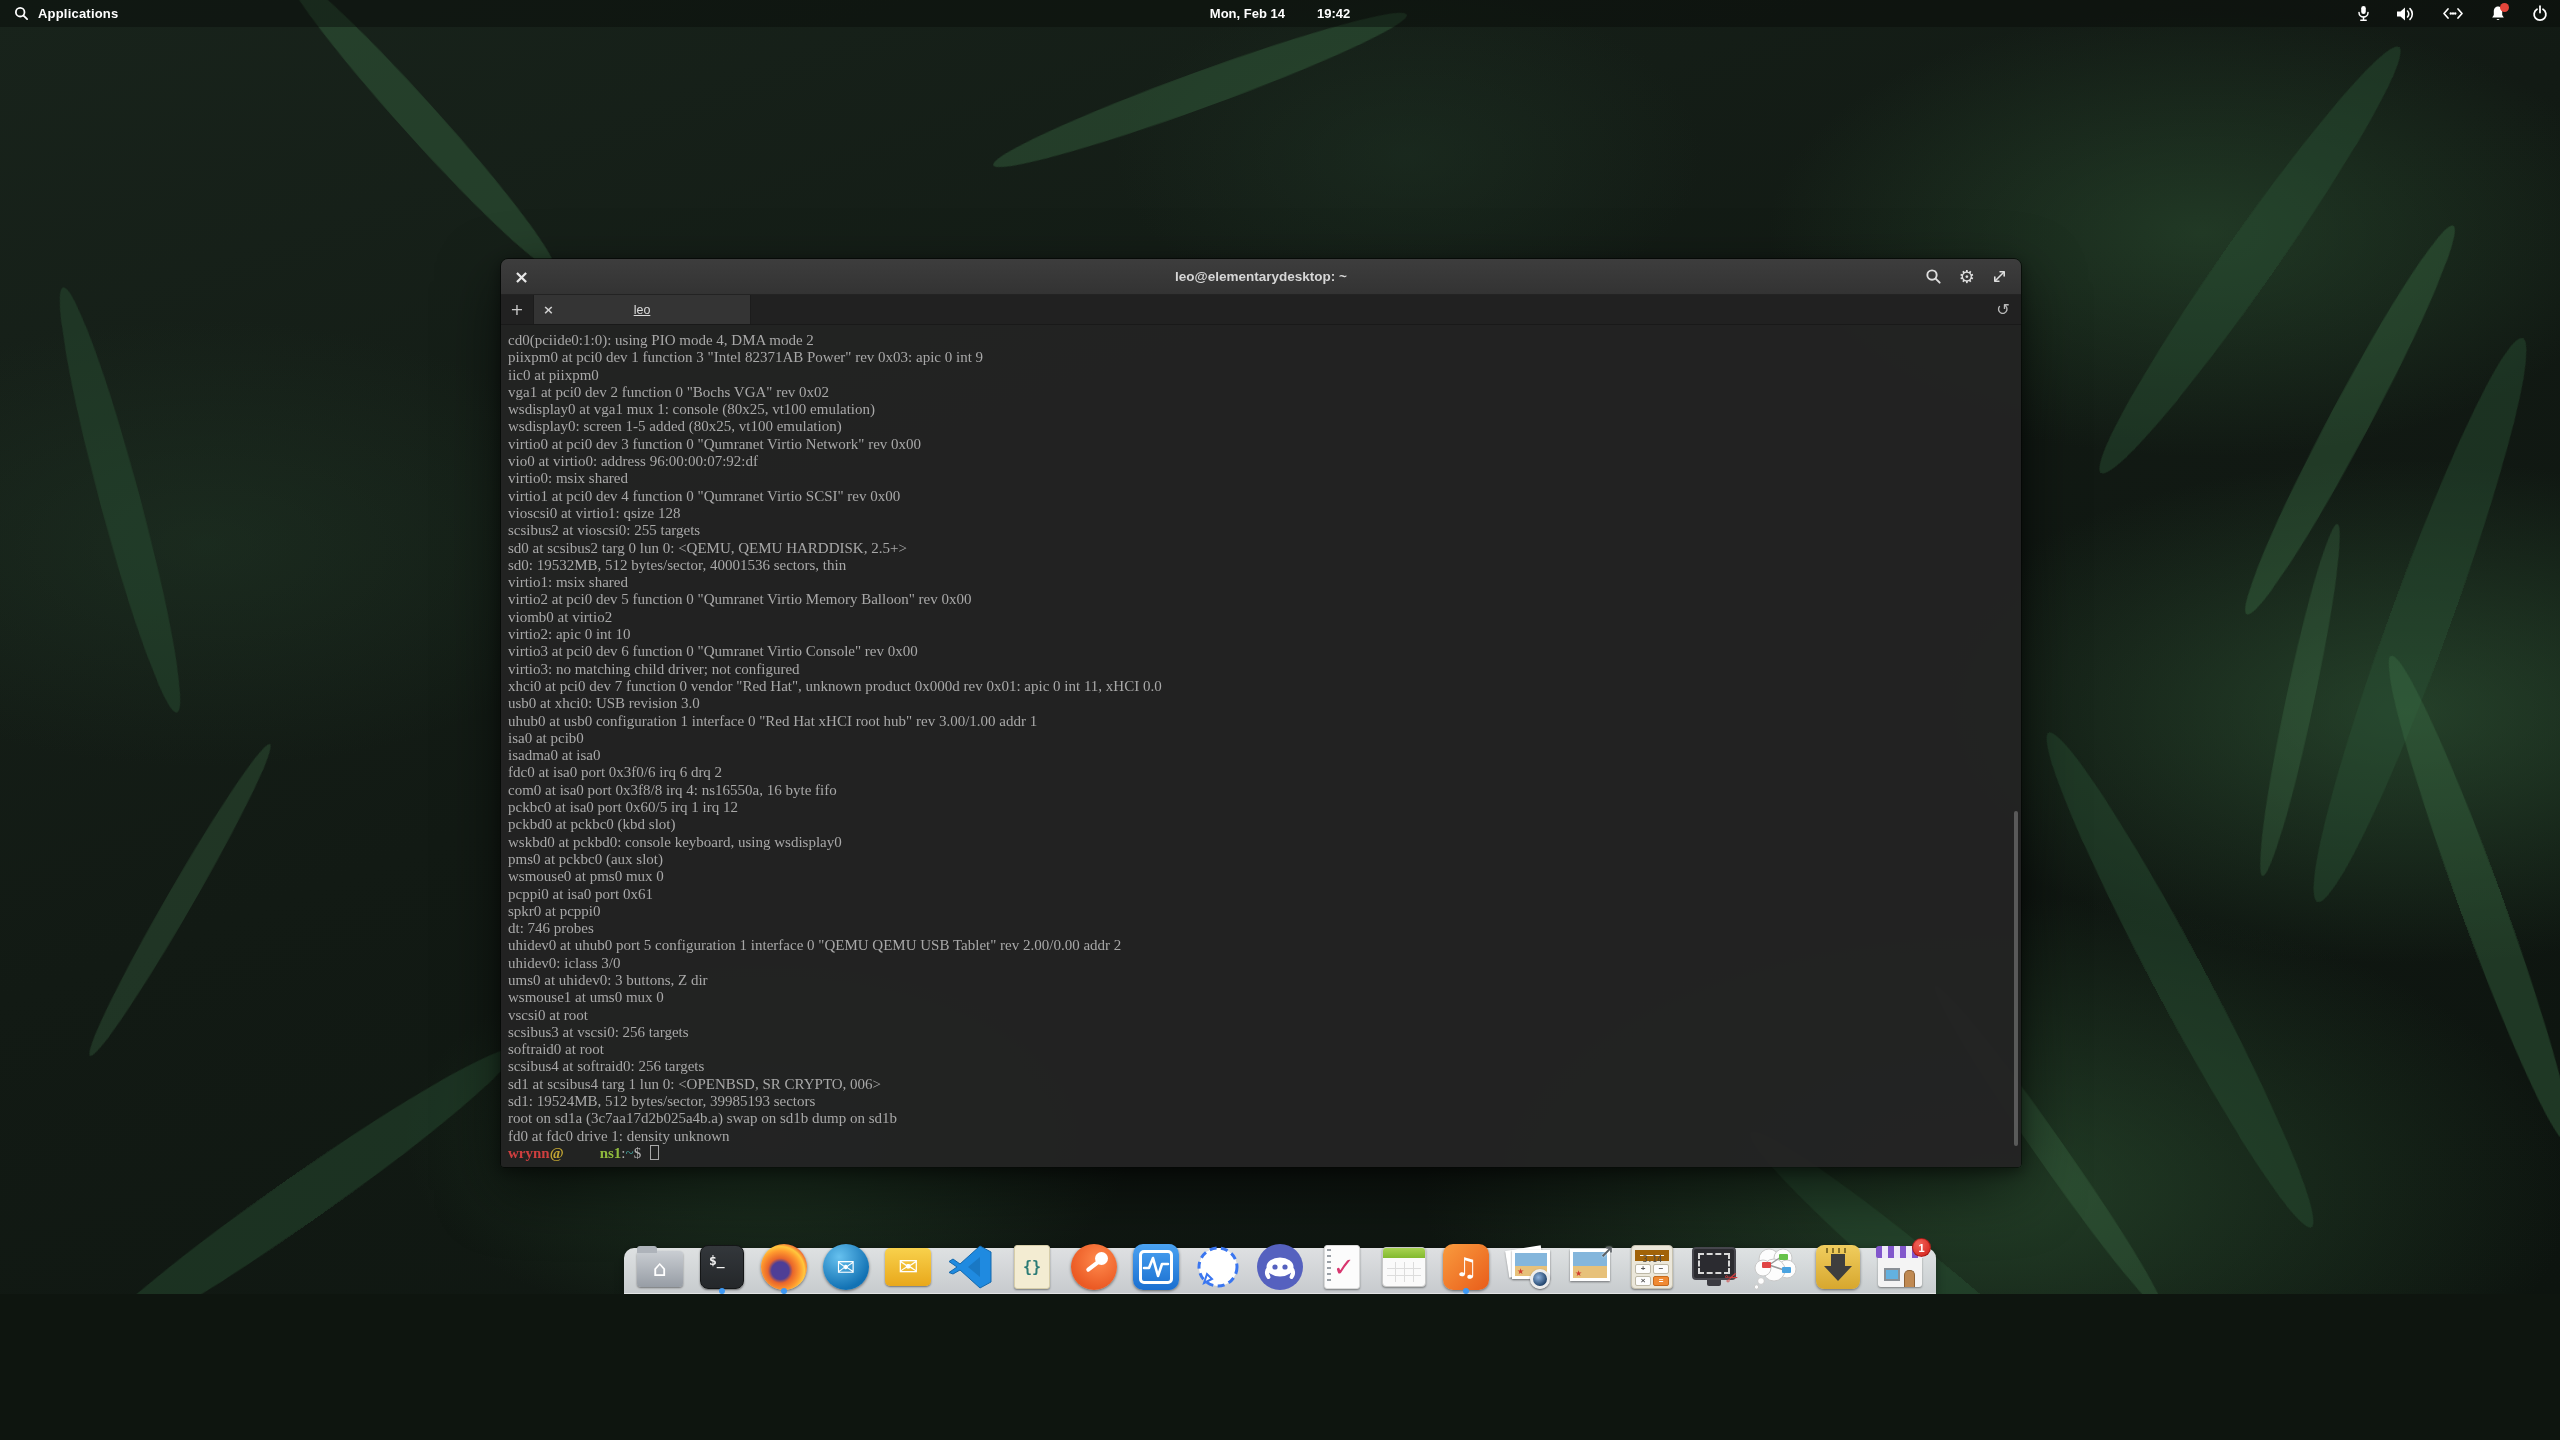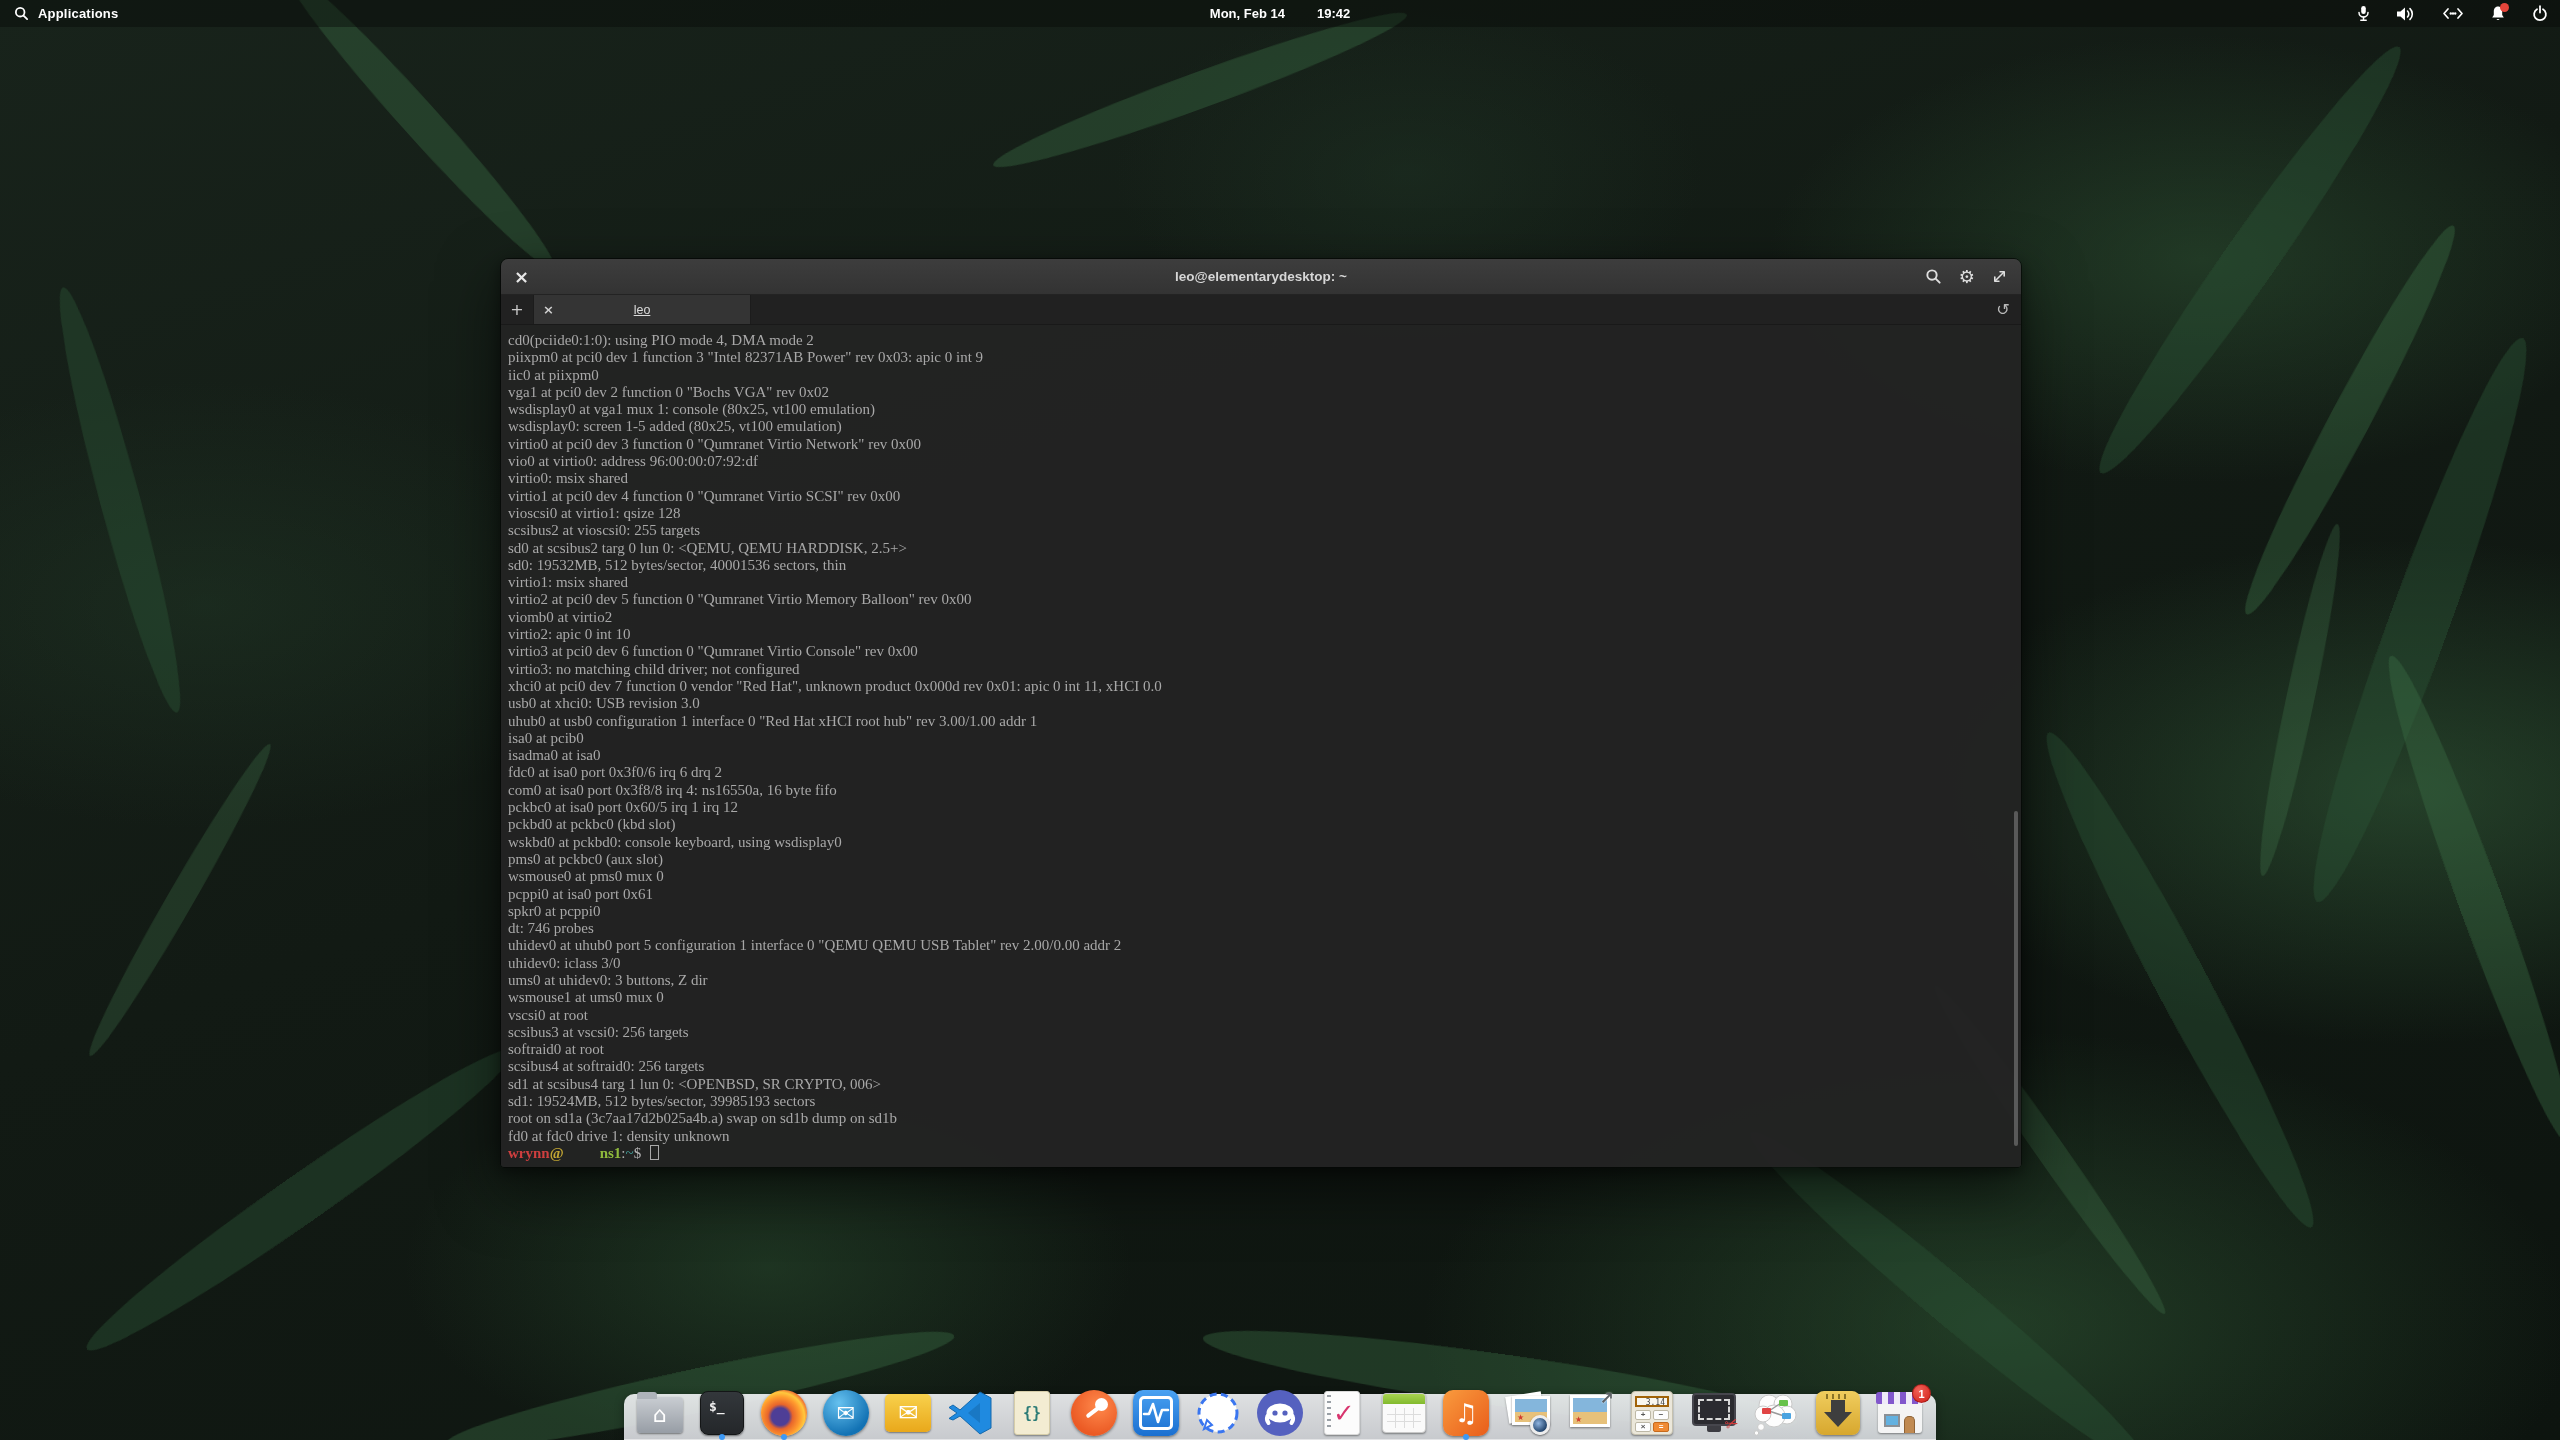--- a/index.html
+++ b/index.html
@@ -1,19 +1,19 @@
 <!DOCTYPE html>
 <html><head>
 <meta charset="utf-8">
 <style>
   * { margin:0; padding:0; box-sizing:border-box; }
   html,body { width:2560px; height:1440px; overflow:hidden; background:#0e150f; }
   body { font-family:"Liberation Sans","DejaVu Sans",sans-serif; }
 
-  .screen { position:relative; width:2560px; height:1440px; overflow:hidden;
+  .screen { position:relative; width:2560px; height:1294px; overflow:hidden;
     background-color:#121a13;
     background-image:
       radial-gradient(ellipse 620px 320px at 86% 18%, rgba(48,88,54,.50), transparent 70%),
       radial-gradient(ellipse 720px 360px at 94% 55%, rgba(62,114,70,.45), transparent 70%),
       radial-gradient(ellipse 820px 420px at 78% 92%, rgba(54,100,60,.50), transparent 70%),
       radial-gradient(ellipse 520px 280px at 30% 88%, rgba(46,86,52,.45), transparent 70%),
       radial-gradient(ellipse 620px 320px at 8% 42%, rgba(36,62,42,.40), transparent 70%),
       radial-gradient(ellipse 420px 240px at 55% 12%, rgba(32,54,38,.45), transparent 70%),
       linear-gradient(160deg,#18231b 0%,#121a14 45%,#0d140f 100%);
   }
@@ -172,21 +172,21 @@
     border:3px solid #ededed; box-shadow:0 1px 2px rgba(0,0,0,.5); }
   
   .ic-imgview { position:absolute; left:4px; top:6px; width:40px; height:32px; background:#fff;
     padding:3px; box-shadow:0 1px 2px rgba(0,0,0,.45); }
   .ic-imgview .arrow { position:absolute; top:-7px; right:-4px; color:#5c6166; font-size:17px;
     font-weight:bold; text-shadow:0 0 2px #fff; }
   
   .ic-calc { position:absolute; left:3px; top:2px; width:42px; height:44px; border-radius:4px;
     background:#ebe7da; border:1px solid #c6c1af; box-shadow:0 1px 2px rgba(0,0,0,.4); }
   .ic-calc .disp { margin:4px auto 3px; width:34px; height:11px; background:#f9f7ef;
-    border:2px solid #a16207; font-size:8px; line-height:10px; text-align:right;
+    border:5px solid #a16207; font-size:8px; line-height:10px; text-align:right;
     padding-right:2px; color:#444; font-family:"DejaVu Sans Mono",monospace; }
   .ic-calc .keys { display:grid; grid-template-columns:16px 16px; grid-auto-rows:10px;
     gap:2px; justify-content:center; }
   .ic-calc .key { background:#fdfdfd; border:1px solid #bdb8a6; border-radius:2px;
     font-size:8px; line-height:8px; text-align:center; color:#555; font-weight:bold; }
   .ic-calc .key.eq { background:#f08a33; border-color:#c66a1d; color:#fff; }
   
   .ic-shot { position:absolute; left:2px; top:4px; width:44px; height:33px; border-radius:4px;
     background:#2b2b30; border:2px solid #46464d; }
   .ic-shot .sel { position:absolute; inset:4px; border:2px dashed #d9d9d9; }

